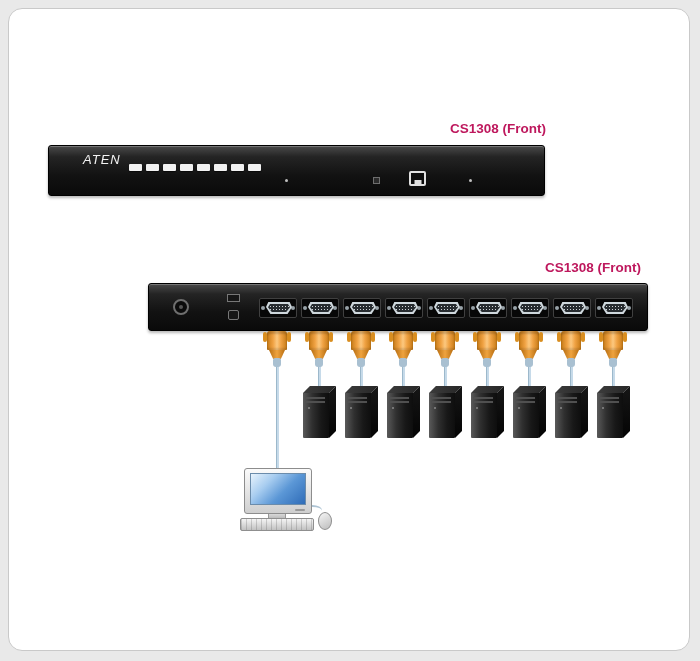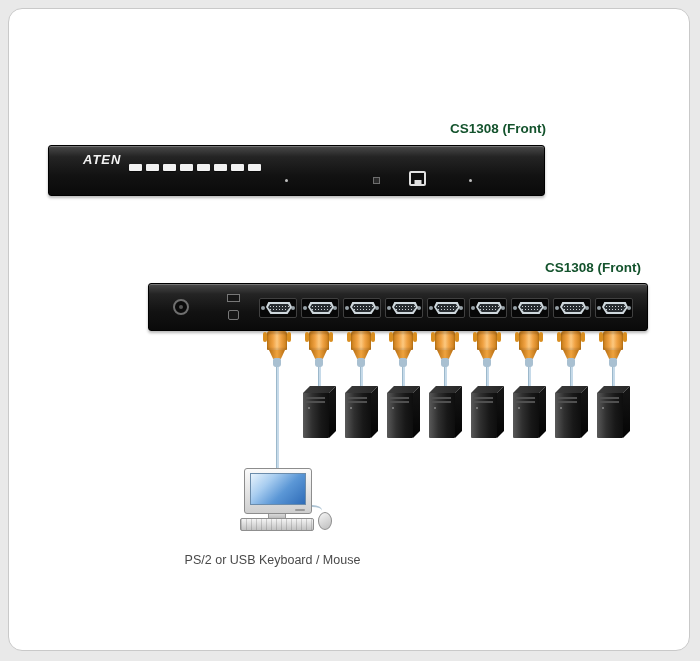--- a/index.html
+++ b/index.html
@@ -1,30 +1,30 @@
 <!DOCTYPE html>
 <html style="--orange: #f0a243; --cable: #c6dae9; --screen: #2f6cb8;"><head>
 <meta charset="utf-8">
 <style>
   html,body{margin:0;padding:0;}
   body{background:#e9e9e9;font-family:"Liberation Sans",sans-serif;}
   .canvas{position:relative;width:700px;height:661px;overflow:hidden;}
   .card{position:absolute;left:8px;top:8px;width:682px;height:643px;background:#ffffff;border:1px solid #c9c9c9;border-radius:14px;box-sizing:border-box;}
 
-  .label{position:absolute;font-size:13.5px;font-weight:bold;color:#14532d;white-space:nowrap;}
+  .label{position:absolute;font-size:13.5px;font-weight:bold;color:#be185d;white-space:nowrap;}
   .front-label{left:450px;top:121px;}
   .rear-label{left:545px;top:260px;}
   .caption{position:absolute;left:160px;top:553px;width:225px;text-align:center;font-size:12.5px;color:#4a4a4a;white-space:nowrap;}
 
   .panel{position:absolute;background:linear-gradient(180deg,#4a4a4a 0%,#242424 22%,#121212 60%,#0a0a0a 100%);border:1px solid #000;border-radius:3px;box-sizing:border-box;box-shadow:inset 0 1px 0 rgba(255,255,255,.25),0 2px 3px rgba(0,0,0,.28);}
   .front-panel{left:48px;top:145px;width:497px;height:51px;}
   .rear-panel{left:148px;top:283px;width:500px;height:48px;}
 
   
-  .aten-logo{position:absolute;left:34px;top:6px;color:#f2f2f2;font-size:13px;font-weight:bold;font-style:italic;letter-spacing:1px;}
+  .aten-logo{position:absolute;left:34px;top:6px;color:#f2f2f2;font-size:13px;font-weight:normal;font-style:italic;letter-spacing:1px;}
   .fbtn-row{position:absolute;left:80px;top:18px;display:flex;gap:4px;}
   .fbtn{width:13px;height:7px;background:#f2f2f2;border-radius:1px;box-shadow:0 1px 1px rgba(0,0,0,.6);}
   .led{position:absolute;width:3px;height:3px;border-radius:50%;background:#c0c0c0;}
   .led1{left:236px;top:33px;}
   .led2{left:420px;top:33px;}
   .fsq{position:absolute;left:324px;top:31px;width:7px;height:7px;background:#2b2b2b;border:1px solid #6e6e6e;box-sizing:border-box;}
   .fport{position:absolute;left:360px;top:25px;width:17px;height:15px;background:#0c0c0c;border:2px solid #e0e0e0;border-radius:2px;box-sizing:border-box;}
   .fport-nub{position:absolute;left:50%;bottom:0;transform:translateX(-50%);width:7px;height:4px;background:#e0e0e0;}
 
   
@@ -327,14 +327,13 @@
 
   <div class="monitor">
     <div class="screen"></div>
     <div class="m-controls"></div>
   </div>
   <div class="stand"></div>
   <div class="keyboard"></div>
   <div class="mouse-cable"></div>
   <div class="mouse"></div>
 
-  <div class="caption">PS/2 or USB Keyboard / Mouse</div>
 </div>
 
 </body></html>

